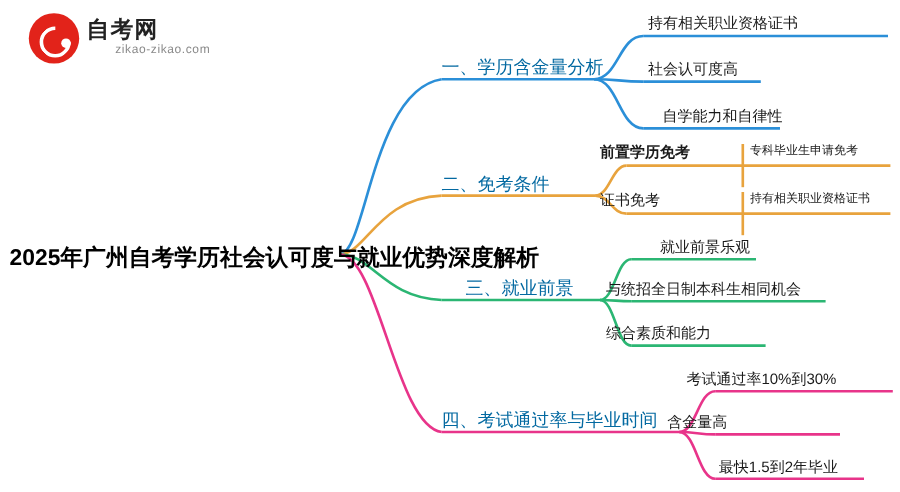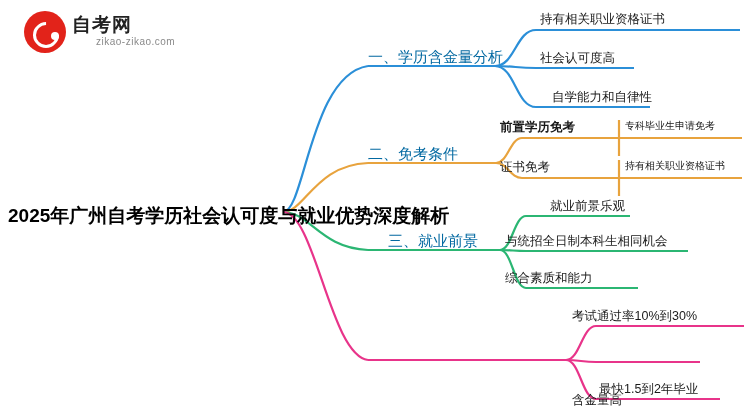--- a/index.html
+++ b/index.html
@@ -174,17 +174,18 @@
   <div class="node leaf-node" style="left:500px; top:120px;font-weight:bold;">前置学历免考</div>
   <div class="node leaf2-node" style="left:625px; top:120px;">专科毕业生申请免考</div>
   <div class="node leaf-node" style="left:500px; top:160px;">证书免考</div>
   <div class="node leaf2-node" style="left:625px; top:160px;">持有相关职业资格证书</div>
 
   <div class="node branch-node" style="left:368px; top:232px;margin-left:20px;">三、就业前景</div>
   <div class="node leaf-node" style="left:505px; top:199px;margin-left:45px;">就业前景乐观</div>
   <div class="node leaf-node" style="left:505px; top:234px;">与统招全日制本科生相同机会</div>
   <div class="node leaf-node" style="left:505px; top:271px;">综合素质和能力</div>
 
+  <div class="node branch-node" style="left:368px; top:342px;">四、考试通过率与毕业时间</div>
   <div class="node leaf-node" style="left:572px; top:309px;">考试通过率10%到30%</div>
-  <div class="node leaf-node" style="left:572px; top:345px;margin-top:48px;">含金量高</div>
+  <div class="node leaf-node" style="left:556px; top:345px;">含金量高</div>
   <div class="node leaf-node" style="left:572px; top:382px;margin-left:27px;">最快1.5到2年毕业</div>
 
 </div>
 
 </body></html>

